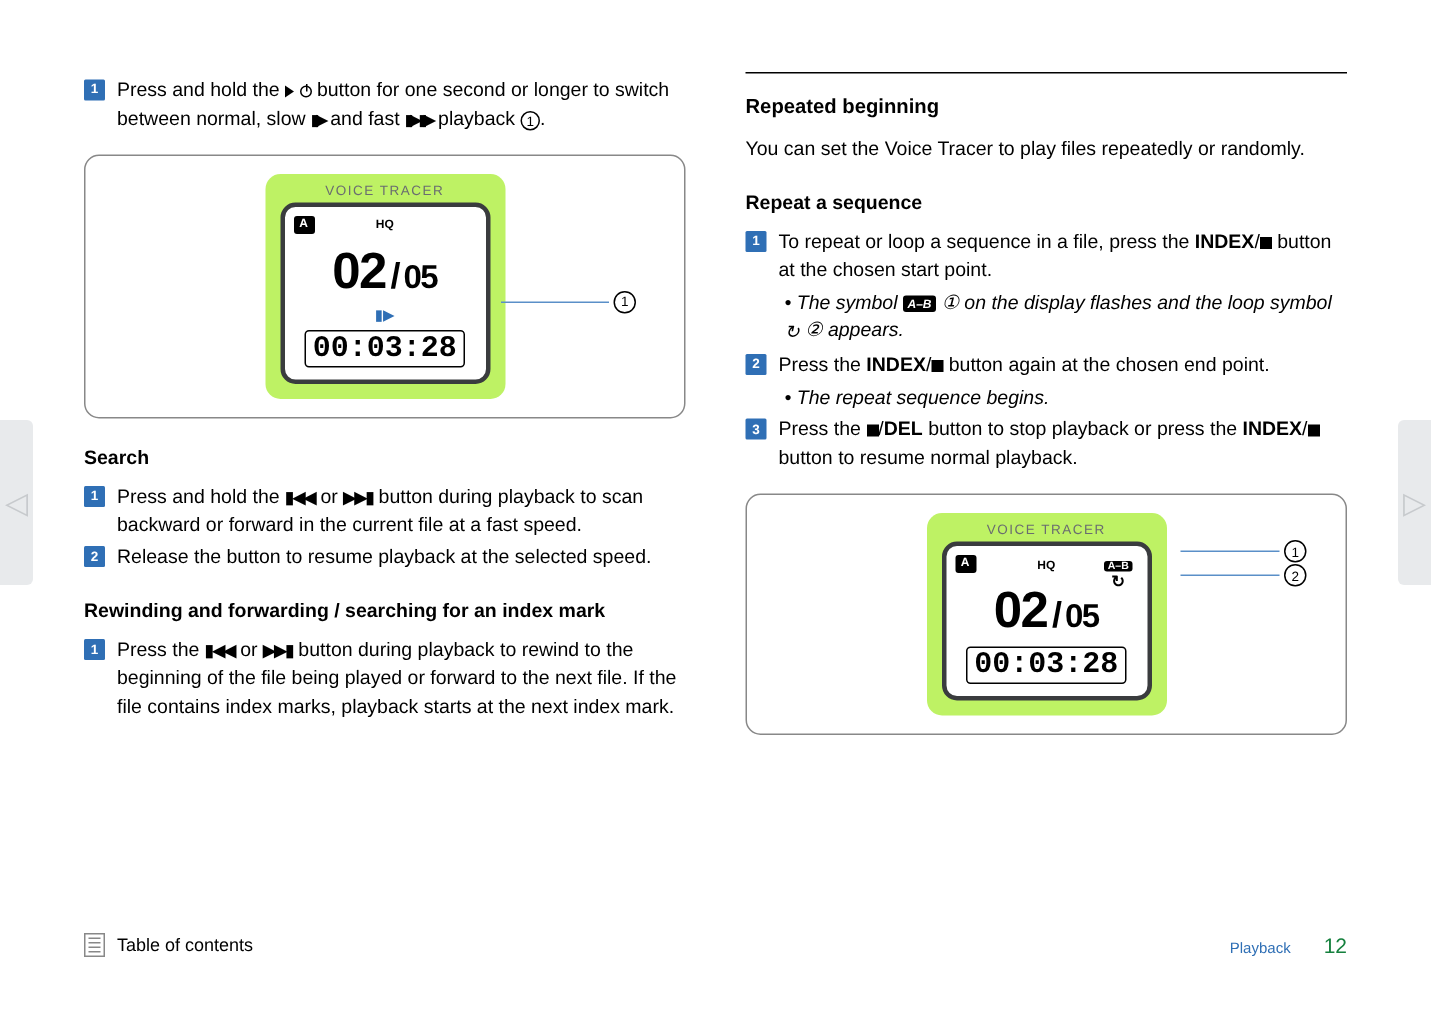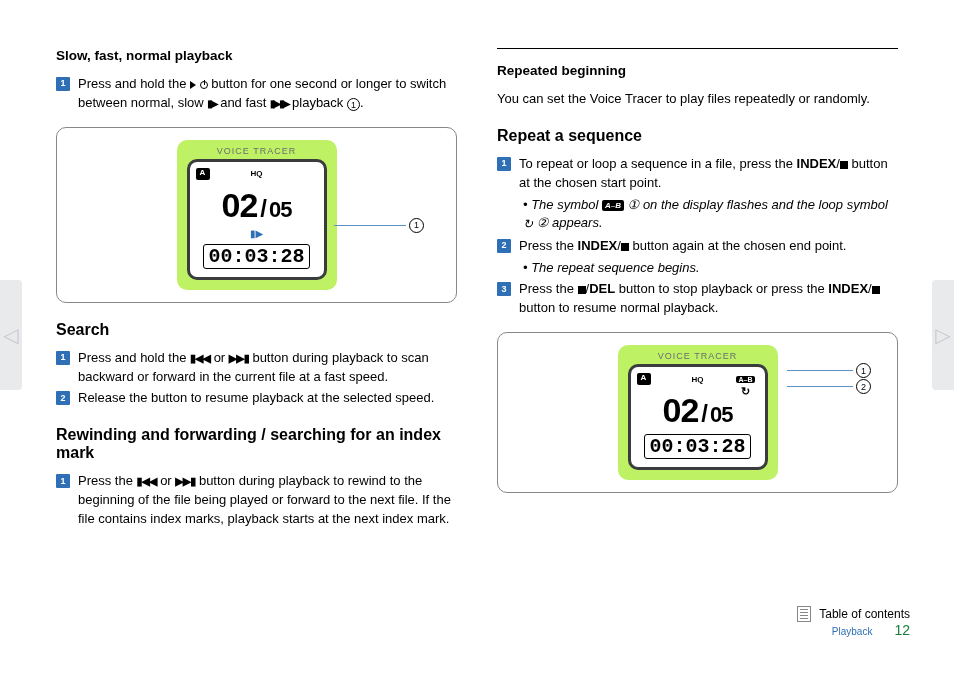--- a/index.html
+++ b/index.html
@@ -25,21 +25,21 @@
   .col-divider {
     border-top: 1px solid #000;
     margin-bottom: 14px;
   }
   h2 {
     font-size: 13.5px;
     font-weight: 700;
     margin-bottom: 12px;
   }
   h3 {
-    font-size: 16px;
+    font-size: 13px;
     font-weight: 700;
     margin: 18px 0 10px;
   }
   p.intro {
     font-size: 13px;
     line-height: 1.45;
     margin-bottom: 12px;
   }
   .step {
     display: flex;
@@ -262,26 +262,25 @@
     font-size: 20px;
   }
   .edge-left { left: 0; border-top-left-radius:0; border-bottom-left-radius:0;}
   .edge-right { right: 0; border-top-right-radius:0; border-bottom-right-radius:0;}
 
   
   .footer {
     position: absolute;
     bottom: 36px;
     left: 56px;
-    right: 44px;
+    right: 56px;
     display: flex;
     justify-content: space-between;
     align-items: flex-end;
     font-size: 12px;
-    flex-direction: column;
   }
   .toc {
     display: flex;
     align-items: center;
     gap: 8px;
     color: #000;
   }
   .toc-icon {
     display: inline-flex;
     flex-direction: column;
@@ -301,21 +300,20 @@
 </style>
 </head>
 <body>
 
 <div class="edge-tab edge-left">◁</div>
 <div class="edge-tab edge-right">▷</div>
 
 <div class="page">
 
   <div class="col">
-    <h2>Slow, fast, normal playback</h2>
 
     <div class="step">
       <span class="step-num">1</span>
       <div class="step-body">
         Press and hold the <span class="icon-play"></span> <span class="icon-power"></span> button for one second or longer to switch between normal, slow <span class="icon-slow">▮▶</span> and fast <span class="icon-fast">▮▶▮▶</span> playback <span class="circled">1</span>.
       </div>
     </div>
 
     <div class="figure">
       <div class="device">

